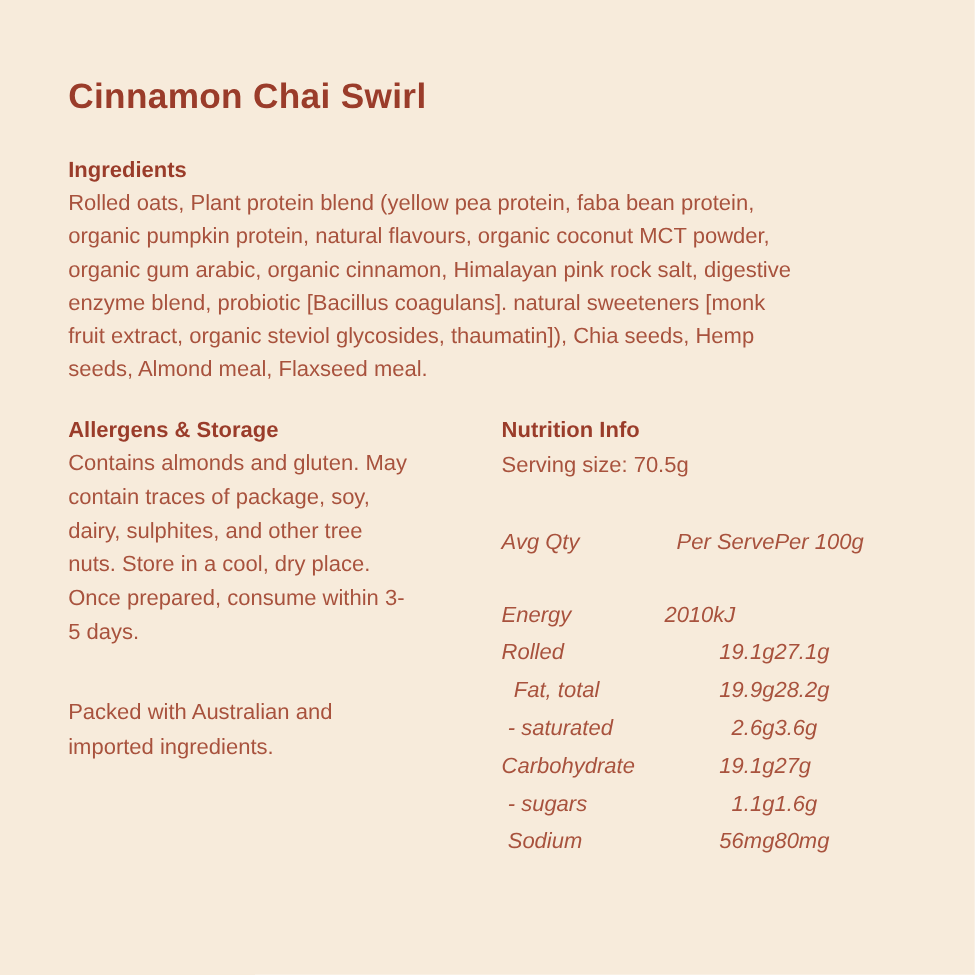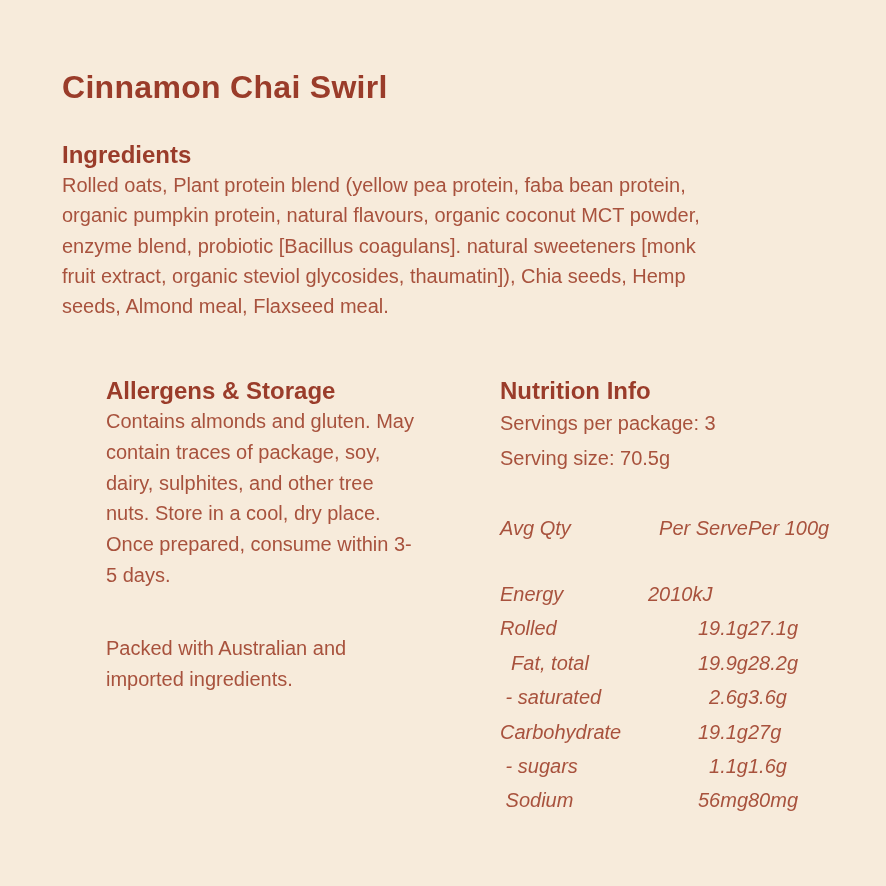--- a/index.html
+++ b/index.html
@@ -19,21 +19,21 @@
     margin: 0;
     font-size: 32px;
     line-height: 38px;
     font-weight: 700;
     letter-spacing: 0.3px;
     color: #9A3C2A;
     text-align: center;
   }
   .section-heading {
     margin: 0;
-    font-size: 24px;
+    font-size: 20px;
     line-height: 30px;
     font-weight: 700;
     color: #9A3C2A;
   }
   .body-text { font-size: 20px; }
   .ingredients {
     position: absolute;
     left: 62px;
     top: 140px;
     width: 800px;
@@ -42,21 +42,21 @@
     line-height: 30.3px;
     white-space: nowrap;
   }
   .columns {
     position: absolute;
     left: 62px;
     top: 376px;
     width: 762px;
     display: flex;
   }
-  .col-left { width: 394px; flex: 0 0 394px; margin-left: 44px; }
+  .col-left { width: 394px; flex: 0 0 394px; }
   .col-left .line { line-height: 30.8px; white-space: nowrap; }
   .col-left .footnote { margin-top: 42px; }
   .col-right { flex: 1; }
   .meta-line { line-height: 35px; white-space: nowrap; }
   .ntable { width: 356px; margin-top: 35px; font-style: italic; }
   .ntable-header, .ntable-row { display: flex; }
   .ntable-header { line-height: 35px; }
   .ntable-rows { margin-top: 31px; }
   .ntable-row { line-height: 34.4px; }
   .cell-label { flex: 0 0 148px; text-align: left; white-space: pre; }
@@ -67,20 +67,21 @@
 <body>
 
 <div class="page">
 
   <h1 class="title">Cinnamon Chai Swirl</h1>
 
   <div class="ingredients body-text">
     <h2 class="section-heading">Ingredients</h2>
     <div class="line">Rolled oats, Plant protein blend (yellow pea protein, faba bean protein,</div>
     <div class="line">organic pumpkin protein, natural flavours, organic coconut MCT powder,</div>
+    <div class="line">organic gum arabic, organic cinnamon, Himalayan pink rock salt, digestive</div>
     <div class="line">enzyme blend, probiotic [Bacillus coagulans]. natural sweeteners [monk</div>
     <div class="line">fruit extract, organic steviol glycosides, thaumatin]), Chia seeds, Hemp</div>
     <div class="line">seeds, Almond meal, Flaxseed meal.</div>
   </div>
 
   <div class="columns">
 
     <div class="col-left body-text">
       <h2 class="section-heading">Allergens &amp; Storage</h2>
       <div>
@@ -92,21 +93,20 @@
         <div class="line">5 days.</div>
       </div>
       <div class="footnote">
         <div class="line">Packed with Australian and</div>
         <div class="line">imported ingredients.</div>
       </div>
     </div>
 
     <div class="col-right body-text">
       <h2 class="section-heading">Nutrition Info</h2>
-      <div class="meta-line">Servings per package: 3</div>
       <div class="meta-line">Serving size: 70.5g</div>
 
       <div class="ntable">
         <div class="ntable-header">
           <span class="cell-label">Avg Qty</span>
           <span class="cell-serve">Per Serve</span>
           <span class="cell-100g">Per 100g</span>
         </div>
         <div class="ntable-rows">
           <div class="ntable-row">

